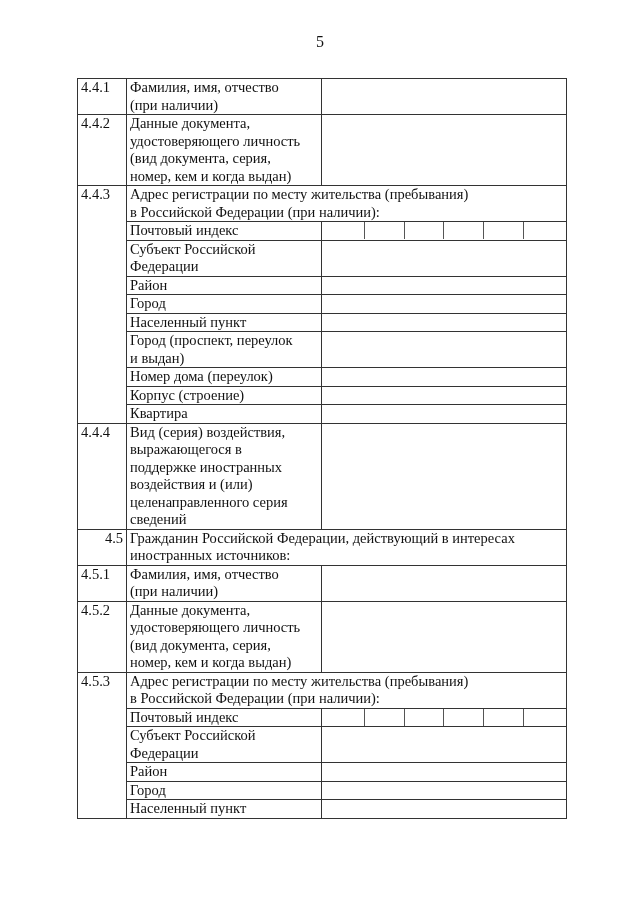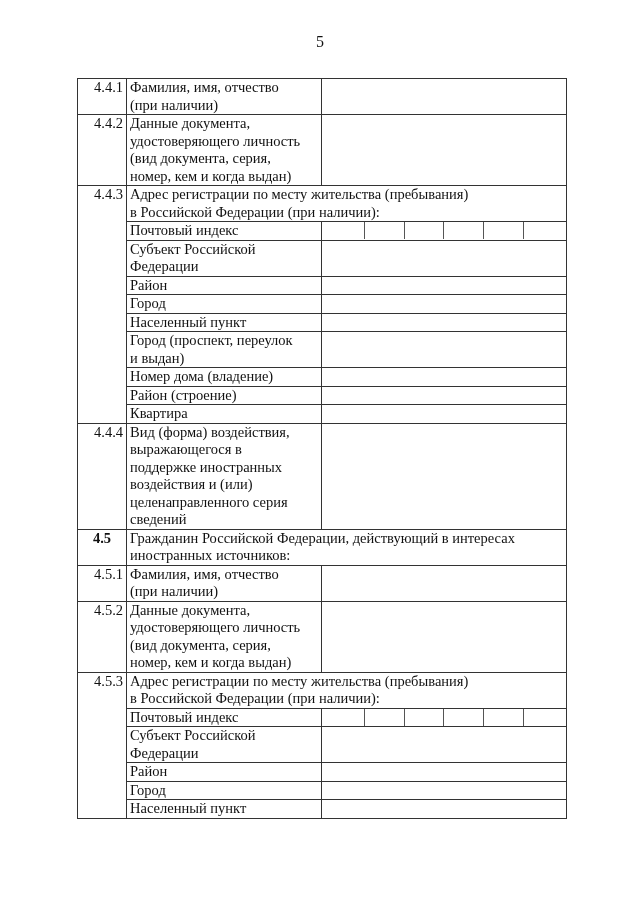--- a/index.html
+++ b/index.html
@@ -5,22 +5,22 @@
   html, body { margin: 0; padding: 0; background: #ffffff; }
   body { width: 640px; height: 905px; position: relative; overflow: hidden;
          font-family: "Liberation Serif", serif; color: #111; }
   .page-number { position: absolute; top: 33px; left: 0; width: 640px; text-align: center;
                  font-size: 16px; }
   table.form { position: absolute; left: 77px; top: 78px; width: 490px;
                border-collapse: collapse; table-layout: fixed; font-size: 14.5px; line-height: 17.5px; }
   table.form td { border: 1.5px solid #333; padding: 0 3px; vertical-align: top; }
   col.c-num { width: 49px; }
   col.c-label { width: 195px; }
-  td.num { text-align: right; padding-top: 0; }
-  td.section-num { text-align: center; vertical-align: middle; font-weight: bold; }
+  td.num { text-align: left; padding-top: 0; }
+  td.section-num { text-align: right; vertical-align: middle; font-weight: normal; }
   td.section-title { font-weight: normal; }
   .idx { display: flex; height: 100%; }
   td.idx-cell { padding: 0; }
   .idx span { flex: 1; border-left: 1px solid #555; height: 17px; }
   .idx span:first-child { border-left: none; }
   .line { display: block; white-space: nowrap; }
 </style>
 </head>
 <body>
 
@@ -94,36 +94,36 @@
     <td></td>
   </tr>
   <tr>
     <td>
       <span class="line">Город (проспект, переулок</span>
       <span class="line">и выдан)</span>
     </td>
     <td></td>
   </tr>
   <tr>
-    <td>Номер дома (владение)</td>
+    <td>Номер дома (переулок)</td>
     <td></td>
   </tr>
   <tr>
-    <td>Район (строение)</td>
+    <td>Корпус (строение)</td>
     <td></td>
   </tr>
   <tr>
     <td>Квартира</td>
     <td></td>
   </tr>
 
   <tr>
     <td class="num">4.4.4</td>
     <td>
-      <span class="line">Вид (форма) воздействия,</span>
+      <span class="line">Вид (серия) воздействия,</span>
       <span class="line">выражающегося в</span>
       <span class="line">поддержке иностранных</span>
       <span class="line">воздействия и (или)</span>
       <span class="line">целенаправленного серия</span>
       <span class="line">сведений</span>
     </td>
     <td></td>
   </tr>
 
   <tr>

